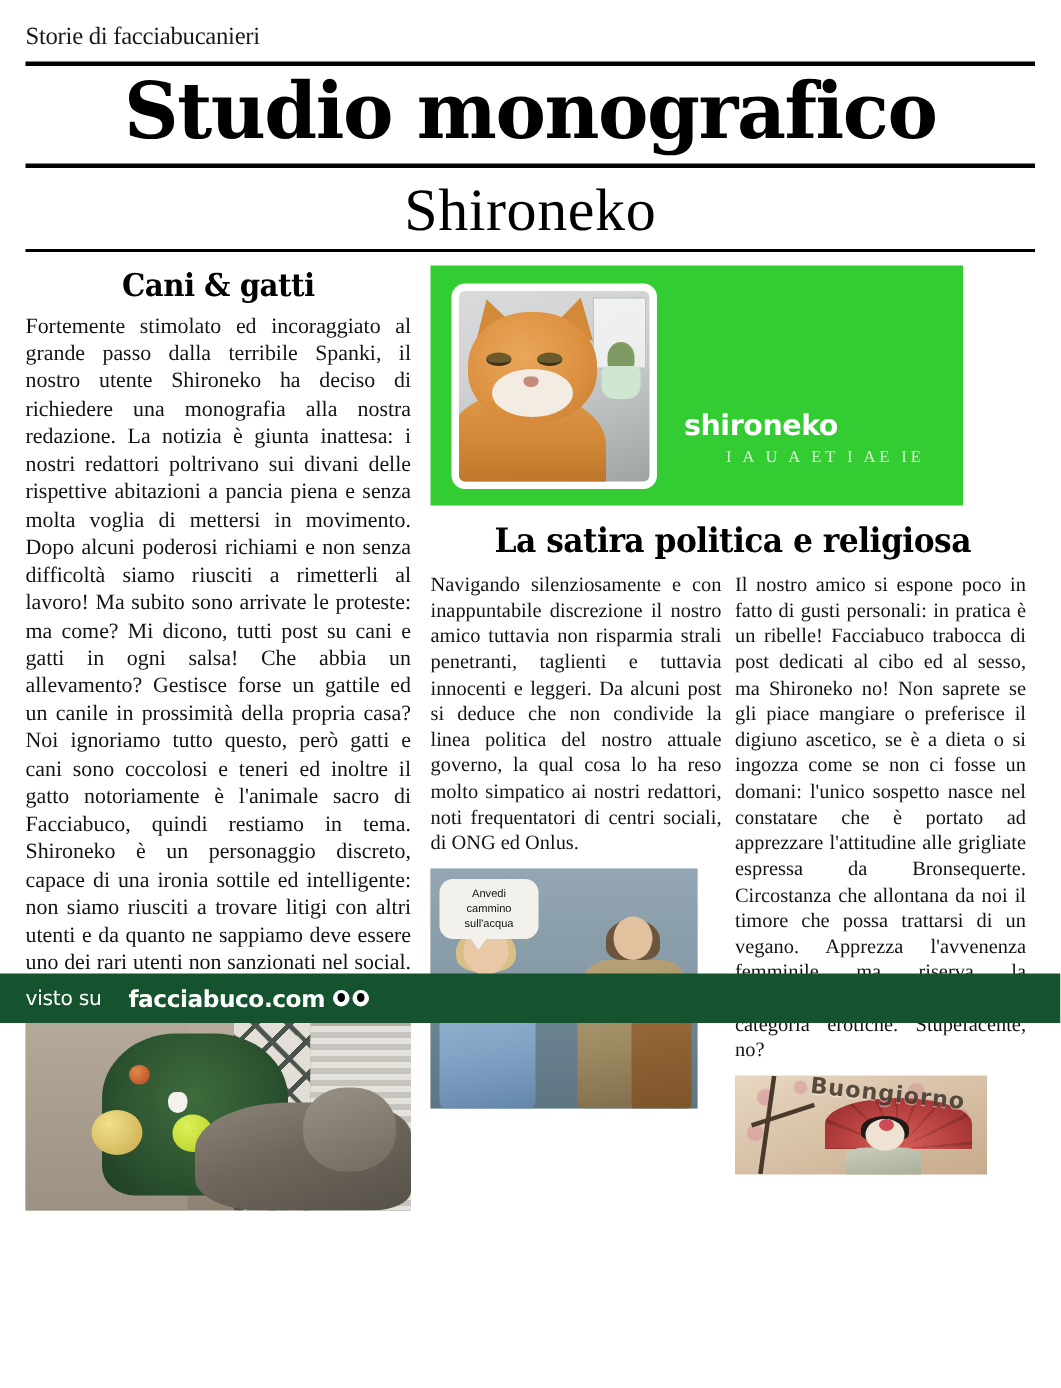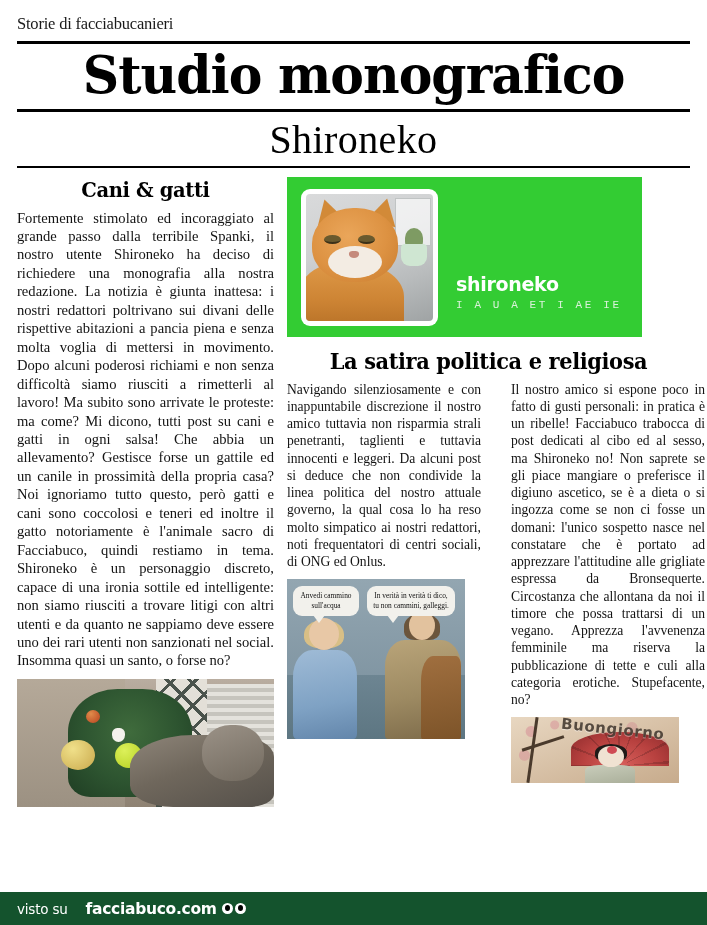--- a/index.html
+++ b/index.html
@@ -13,21 +13,21 @@
     position: relative;
     font-family: "Liberation Serif", serif;
     color: #111;
     overflow: hidden;
   }
 
   .page {
     position: absolute;
     left: 0; top: 0;
     width: 707px;
-    height: 925px;
+    height: 682px;
     box-sizing: border-box;
     padding: 0 17px;
     background: #fff;
   }
 
   
   .masthead-top {
     display: flex;
     justify-content: space-between;
     align-items: baseline;
@@ -223,33 +223,34 @@
   }
   .profile-name {
     font-family: "DejaVu Sans", sans-serif;
     font-weight: 700;
     font-size: 19px;
     color: #ffffff;
     letter-spacing: -0.3px;
     line-height: 1;
   }
   .profile-sub {
-    font-family: Liberation Mono, monospace;
+    font-family: Liberation Serif, serif;
     font-size: 11px;
     color: #f2f7f2;
     letter-spacing: 2.6px;
     margin-top: 6px;
     opacity: .88;
     line-height: 1;
+    margin-left: 28px;
   }
 
   
   .subcols {
     display: flex;
-    gap: 30px;
+    gap: 9px;
   }
   .subcol { width: 194px; flex: none; }
 
   
   .figure {
     margin-top: 9px;
     position: relative;
     overflow: hidden;
   }
 
@@ -311,21 +312,21 @@
   .meme-sea {
     position: absolute; left:0; bottom:0; width:100%; height: 40%;
     background: linear-gradient(180deg,#6d8592 0%,#5d7682 100%);
   }
   .bubble {
     position: absolute;
     background: #f2f1ec;
     border-radius: 9px;
     box-sizing: border-box;
     padding: 5px 6px;
-    font-family: Liberation Serif, serif;
+    font-family: Liberation Sans, sans-serif;
     font-size: 7.4px;
     line-height: 1.32;
     color: #111;
     text-align: center;
   }
   .bubble.left  { left: 6px;  top: 7px; width: 66px; }
   .bubble.right { left: 80px; top: 7px; width: 88px; }
   .bubble:after {
     content: "";
     position: absolute;
@@ -553,21 +554,20 @@
             <div class="meme-sky"></div>
             <div class="meme-sea"></div>
             <div class="meme-woman"></div>
             <div class="meme-woman-hair"></div>
             <div class="meme-woman-head"></div>
             <div class="meme-jesus"></div>
             <div class="meme-jesus-robe"></div>
             <div class="meme-jesus-hair"></div>
             <div class="meme-jesus-head"></div>
             <div class="bubble left">Anvedi cammino sull'acqua</div>
-            <div class="bubble right">In verità in verità ti dico, tu non cammini, galleggi.</div>
           </div>
         </div>
 
         <div class="subcol">
           <p class="body-text small">Il nostro amico si espone poco in fatto di gusti personali: in pratica è un ribelle! Facciabuco trabocca di post dedicati al cibo ed al sesso, ma Shironeko no! Non saprete se gli piace mangiare o preferisce il digiuno ascetico, se è a dieta o si ingozza come se non ci fosse un domani: l'unico sospetto nasce nel constatare che è portato ad apprezzare l'attitudine alle grigliate espressa da Bronsequerte. Circostanza che allontana da noi il timore che possa trattarsi di un vegano. Apprezza l'avvenenza femminile ma riserva la pubblicazione di tette e culi alla categoria erotiche. Stupefacente, no?</p>
 
           <div class="figure fig-buongiorno">
             <div class="bg-blossom"></div>
             <div class="bg-branch"></div>
             <div class="bg-branch2"></div>

